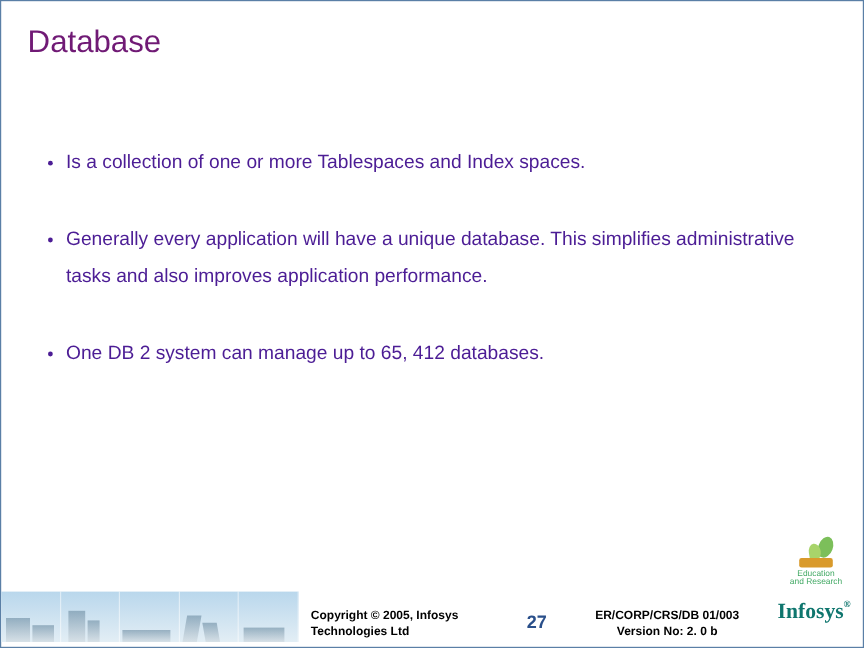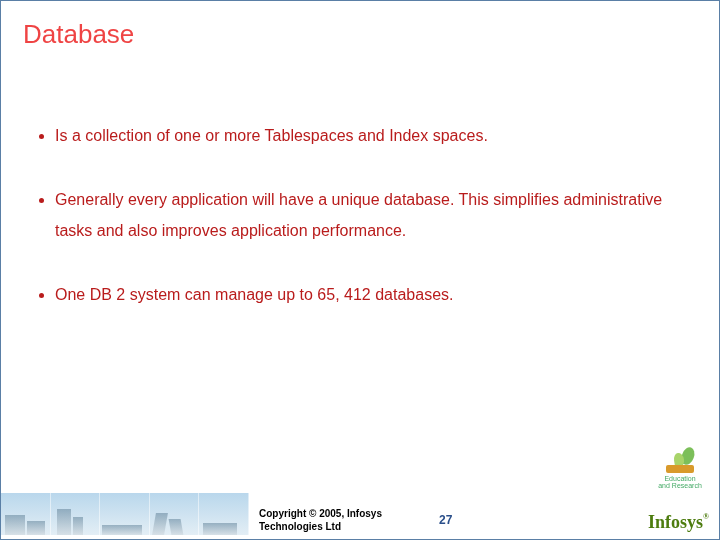--- a/index.html
+++ b/index.html
@@ -14,39 +14,39 @@
   .slide {
     box-sizing: border-box;
     width: 720px;
     height: 540px;
     border: 1px solid #5a7fa6;
     position: relative;
     background: #fff;
   }
   .title {
     font-size: 26px;
-    color: #ef4444;
+    color: #701a75;
     padding: 18px 0 0 22px;
   }
   .content {
     position: absolute;
     top: 120px;
     left: 30px;
     right: 30px;
   }
   ul.bullets {
     list-style: disc;
     margin: 0;
     padding-left: 24px;
   }
   ul.bullets li {
     font-size: 16px;
     line-height: 1.9;
     margin-bottom: 34px;
-    color: #b91c1c;
+    color: #4c1d95;
   }
   .footer {
     position: absolute;
     left: 0;
     right: 0;
     bottom: 0;
     height: 56px;
   }
   .footer-strip {
     position: absolute;
@@ -78,42 +78,42 @@
     width: 170px;
     font-size: 10px;
     font-weight: bold;
     text-align: left;
     line-height: 1.3;
   }
   .page {
     position: absolute;
     left: 438px;
     bottom: 12px;
-    font-size: 12px;
+    font-size: 15px;
     font-weight: bold;
     color: #2a4f8a;
   }
   .ref {
     position: absolute;
     left: 480px;
     bottom: 6px;
     width: 150px;
     font-size: 10px;
     font-weight: bold;
     text-align: center;
     line-height: 1.3;
   }
   .infosys {
     position: absolute;
     right: 10px;
-    bottom: 6px;
+    bottom: 19px;
     font-family: Georgia, serif;
     font-size: 18px;
     font-weight: bold;
-    color: #4d7c0f;
+    color: #0f766e;
   }
   .infosys sup {
     font-size: 8px;
     vertical-align: top;
   }
   .edu {
     position: absolute;
     right: 12px;
     bottom: 50px;
     width: 54px;
@@ -191,20 +191,24 @@
       </div>
     </div>
 
     <div class="copy">
       <span>Copyright © 2005, Infosys</span><br>
       <span>Technologies Ltd</span>
     </div>
 
     <div class="page">27</div>
 
+    <div class="ref">
+      <span>ER/CORP/CRS/DB 01/003</span><br>
+      <span>Version No: 2. 0 b</span>
+    </div>
 
     <div class="edu">
       <div class="edu-ico">
         <div class="leaf1"></div>
         <div class="leaf2"></div>
         <div class="book"></div>
       </div>
       <span>Education</span><br>
       <span>and Research</span>
     </div>

